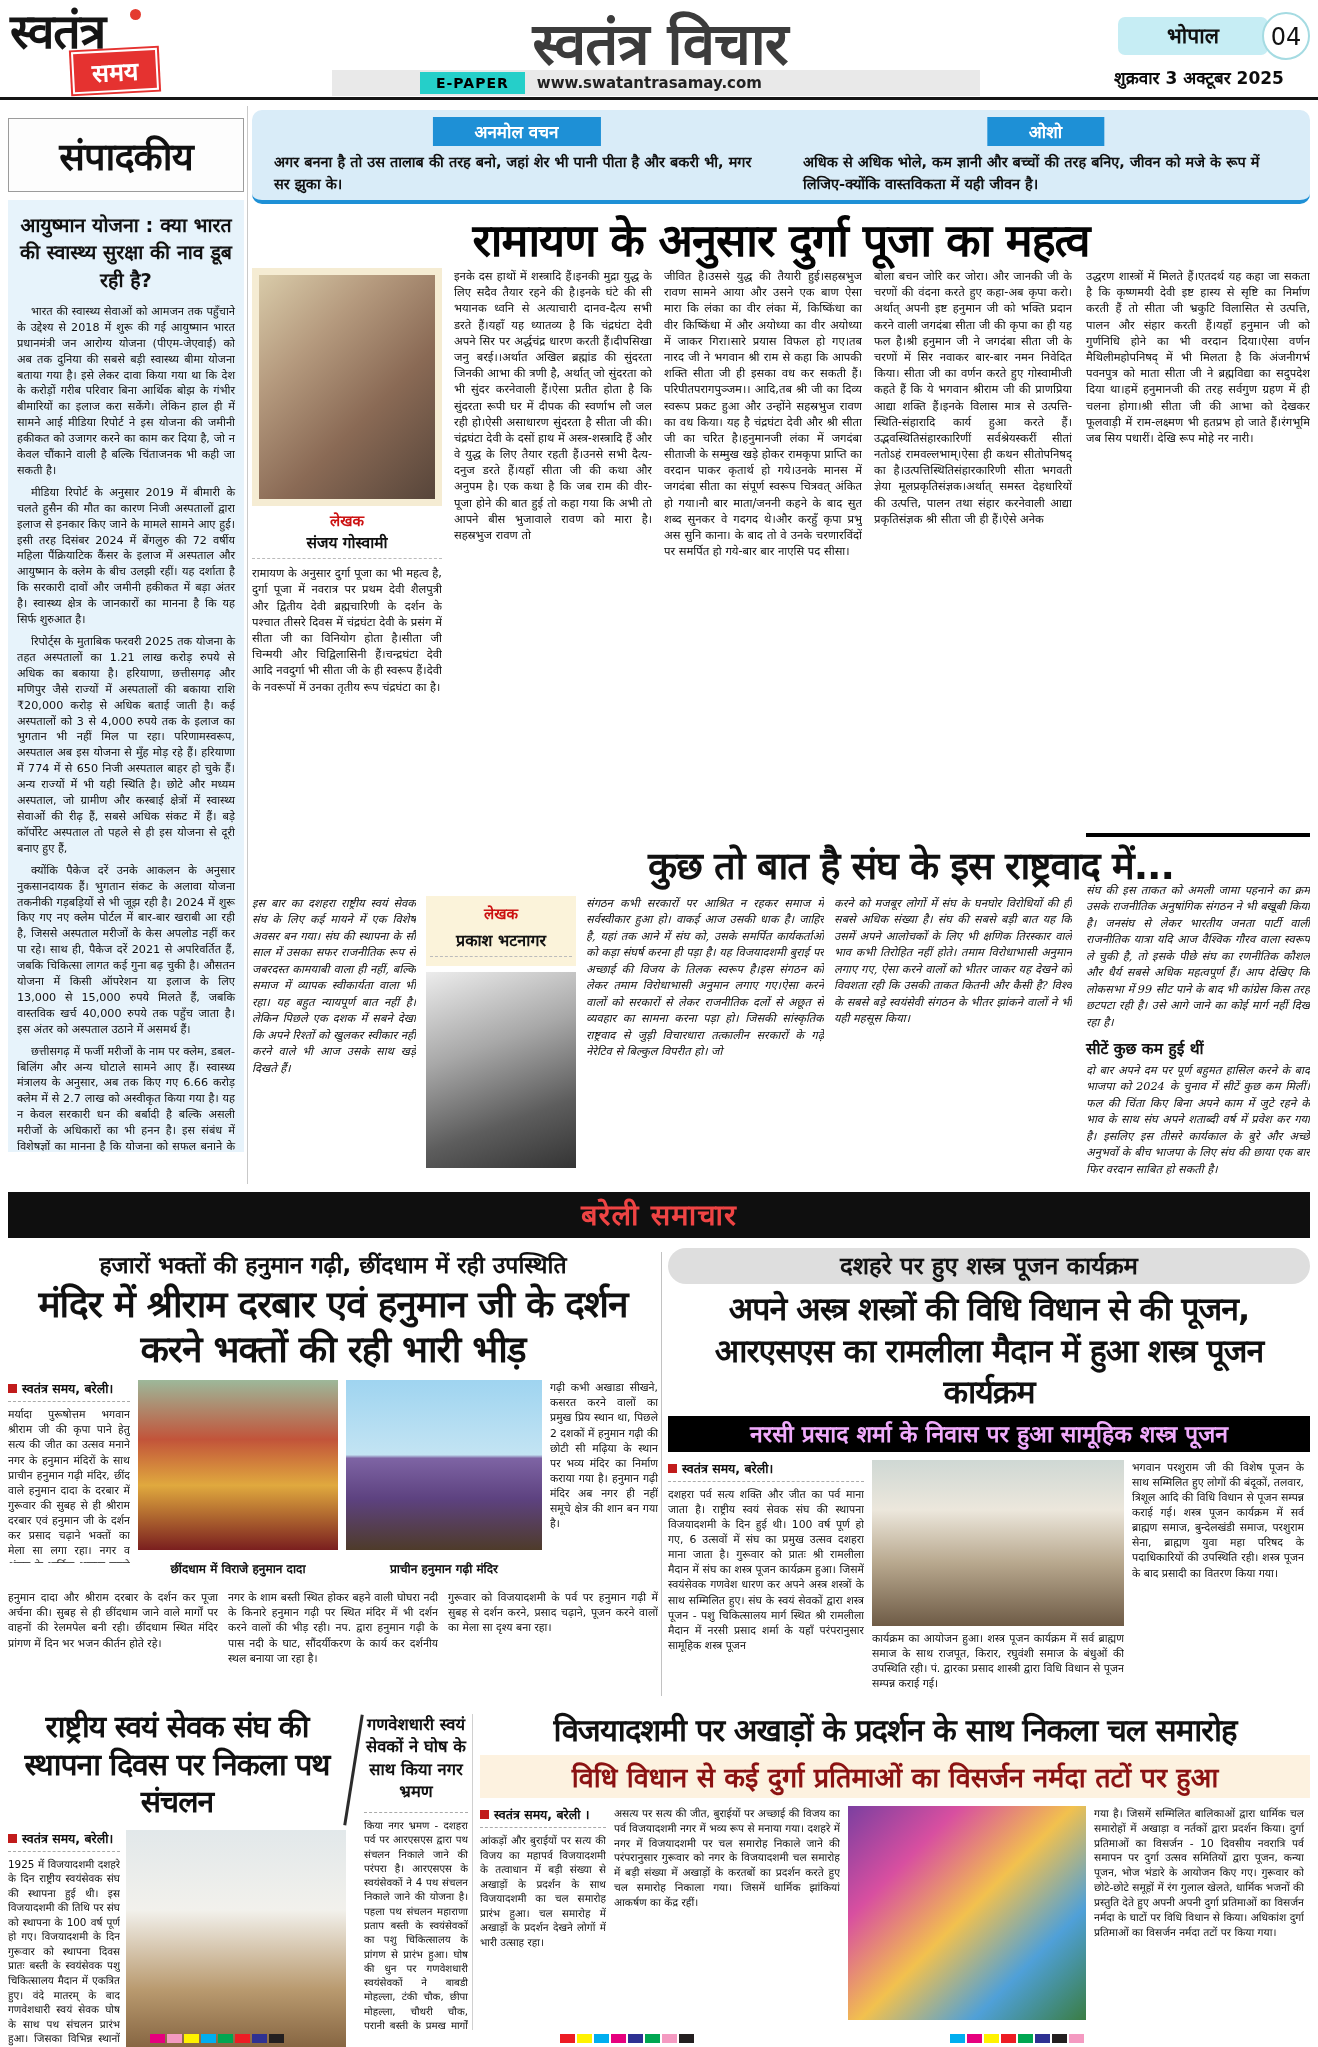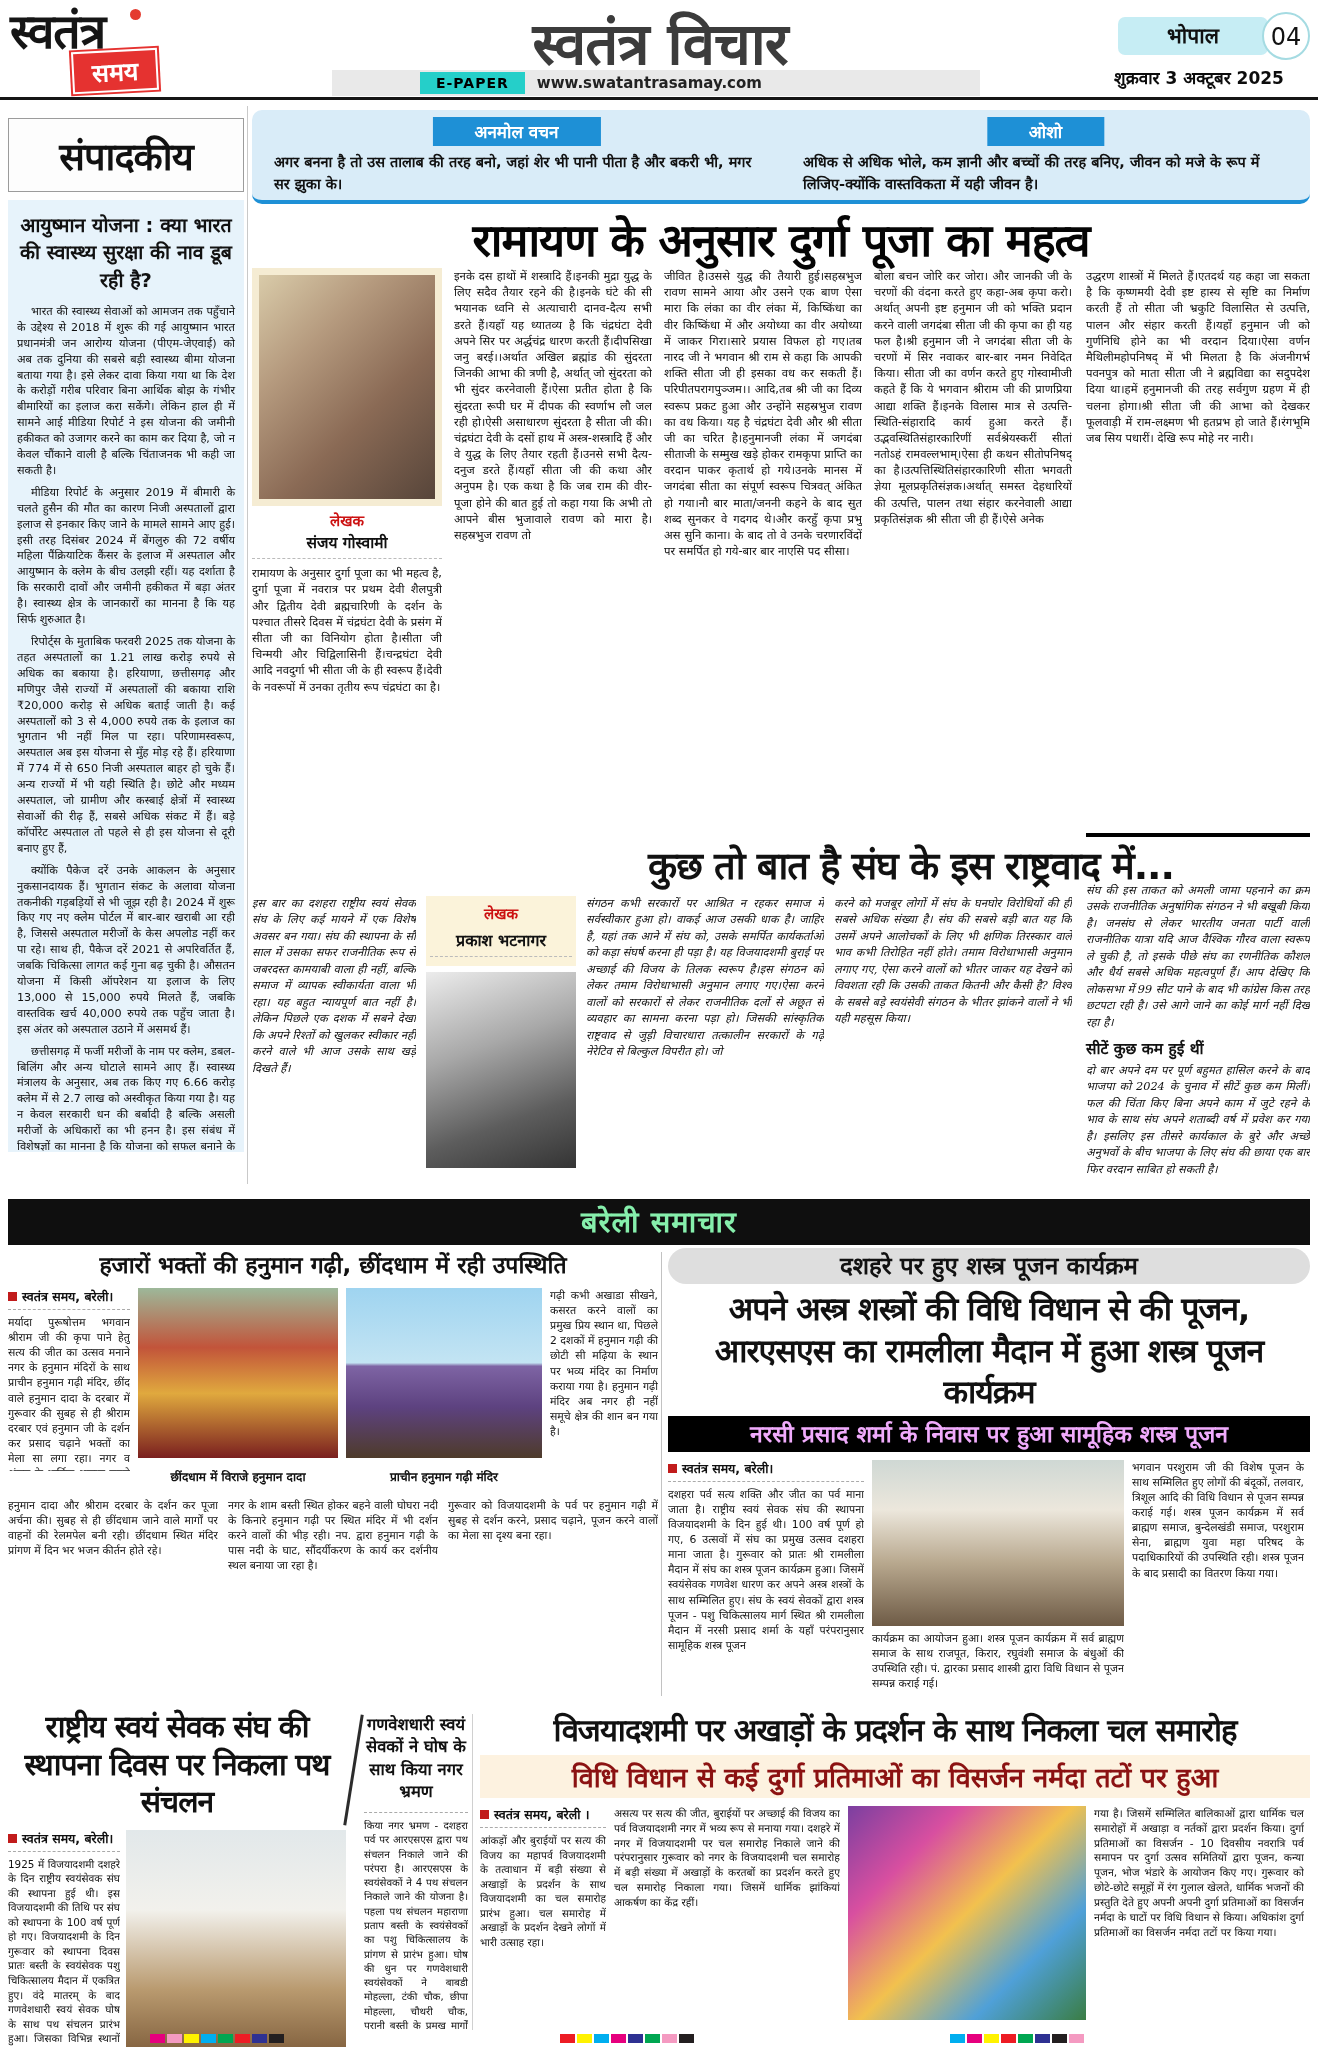--- a/index.html
+++ b/index.html
@@ -66,22 +66,22 @@
   .rash-row{left:252px;top:896px;width:822px;height:288px;display:flex;gap:10px;}
   .rcol{overflow:hidden;}
   .rc0{width:164px;}.rc1{width:238px;}.rc2{width:238px;}
   .author2{width:150px;}
   .author2-box{background:#fbf3da;padding:7px 4px 9px;text-align:center;}
   .author2-label{color:#cc1111;font-weight:700;font-size:15px;}
   .author2-name{font-weight:700;font-size:16px;margin-top:6px;border-bottom:1px dashed #bbb;padding-bottom:5px;}
   .photo-prakash{height:196px;margin-top:6px;background:linear-gradient(160deg,#ececec 0%,#a8a8a8 38%,#5d5d5d 72%,#343434 100%);}
 
   
-  .section-banner{left:8px;top:1192px;width:1302px;height:46px;background:#0f0f0f;color:#86efac;
-                  font-size:29px;font-weight:700;text-align:center;line-height:46px;letter-spacing:1px;margin-top:7px;}
+  .section-banner{left:8px;top:1192px;width:1302px;height:46px;background:#0f0f0f;color:#ef4444;
+                  font-size:29px;font-weight:700;text-align:center;line-height:46px;letter-spacing:1px;}
 
   
   .temple{left:8px;top:1248px;width:650px;}
   .kicker1{font-size:23px;font-weight:700;text-align:center;}
   .headline1{font-size:37px;font-weight:800;text-align:center;line-height:1.22;margin-top:2px;letter-spacing:-1px;}
   .byline{display:flex;align-items:center;gap:5px;font-weight:700;font-size:12.5px;border-bottom:1px dashed #aaa;
           padding-bottom:4px;margin-bottom:5px;}
   .byline .sq{width:9px;height:9px;background:#c11b1b;flex:none;}
   .smalltxt{font-size:10.8px;line-height:1.4;text-align:justify;overflow:hidden;}
   .temple-row{display:flex;gap:8px;margin-top:8px;height:202px;}
@@ -218,20 +218,21 @@
       <div class="photo photo-prakash"></div>
     </div>
     <div class="rcol rc1 italic-txt">संगठन कभी सरकारों पर आश्रित न रहकर समाज में सर्वस्वीकार हुआ हो। वाकई आज उसकी धाक है। जाहिर है, यहां तक आने में संघ को, उसके समर्पित कार्यकर्ताओं को कड़ा संघर्ष करना ही पड़ा है। यह विजयादशमी बुराई पर अच्छाई की विजय के तिलक स्वरूप है।इस संगठन को लेकर तमाम विरोधाभासी अनुमान लगाए गए।ऐसा करने वालों को सरकारों से लेकर राजनीतिक दलों से अछूत से व्यवहार का सामना करना पड़ा हो। जिसकी सांस्कृतिक राष्ट्रवाद से जुड़ी विचारधारा तत्कालीन सरकारों के गढ़े नेरेटिव से बिल्कुल विपरीत हो। जो</div>
     <div class="rcol rc2 italic-txt">करने को मजबूर लोगों में संघ के घनघोर विरोधियों की ही सबसे अधिक संख्या है। संघ की सबसे बड़ी बात यह कि उसमें अपने आलोचकों के लिए भी क्षणिक तिरस्कार वाले भाव कभी तिरोहित नहीं होते। तमाम विरोधाभासी अनुमान लगाए गए, ऐसा करने वालों को भीतर जाकर यह देखने को विवशता रही कि उसकी ताकत कितनी और कैसी है? विश्व के सबसे बड़े स्वयंसेवी संगठन के भीतर झांकने वालों ने भी यही महसूस किया।</div>
   </div>
 
   <div class="abs section-banner">बरेली समाचार</div>
 
   <div class="abs temple">
     <div class="kicker1">हजारों भक्तों की हनुमान गढ़ी, छींदधाम में रही उपस्थिति</div>
+    <div class="headline1">मंदिर में श्रीराम दरबार एवं हनुमान जी के दर्शन करने भक्तों की रही भारी भीड़</div>
     <div class="temple-row">
       <div class="t-colL">
         <div class="byline">
           <span class="sq"></span>
           <span>स्वतंत्र समय, बरेली।</span>
         </div>
         <div class="smalltxt" style="height:156px">मर्यादा पुरूषोत्तम भगवान श्रीराम जी की कृपा पाने हेतु सत्य की जीत का उत्सव मनाने नगर के हनुमान मंदिरों के साथ प्राचीन हनुमान गढ़ी मंदिर, छींद वाले हनुमान दादा के दरबार में गुरूवार की सुबह से ही श्रीराम दरबार एवं हनुमान जी के दर्शन कर प्रसाद चढ़ाने भक्तों का मेला सा लगा रहा। नगर व अंचल के धार्मिक श्रद्धालु सबसे पहले छींदधाम पहुंच कर</div>
       </div>
       <div class="t-photo1">
         <div class="photo photo-deity"></div>

